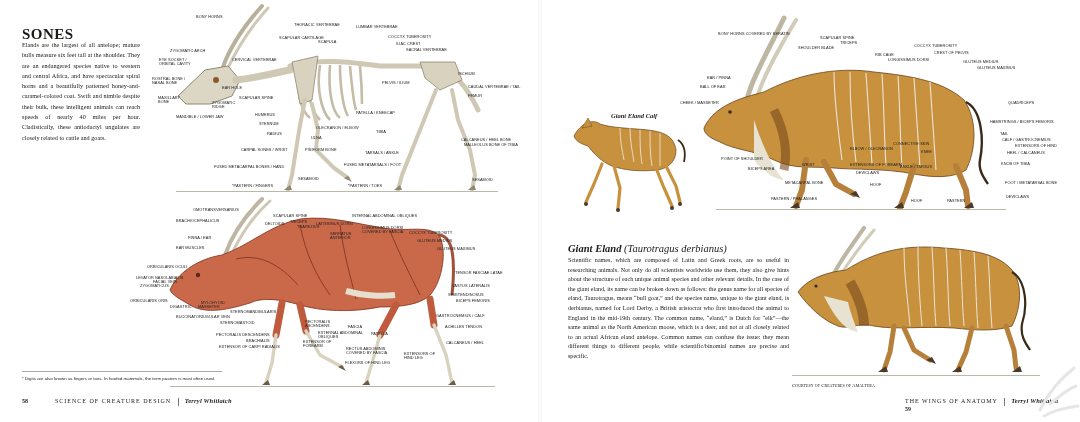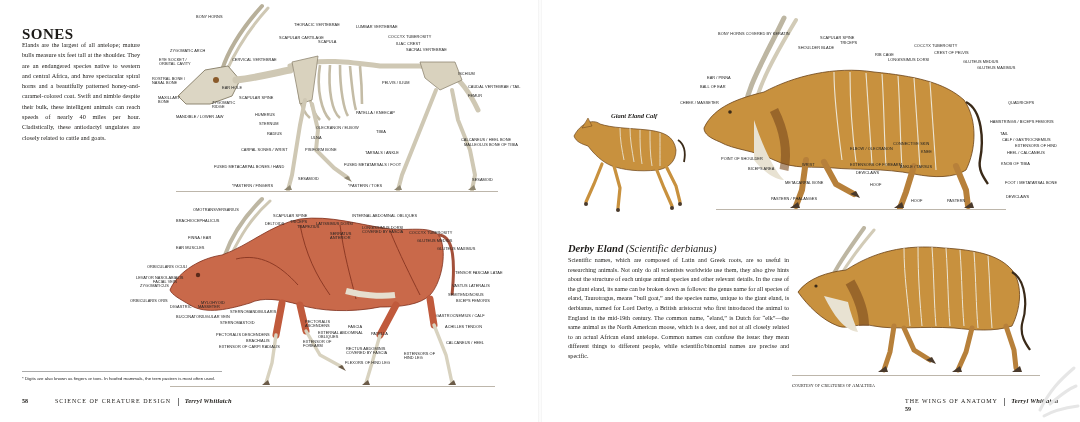--- a/index.html
+++ b/index.html
@@ -315,22 +315,22 @@
     <div class="lbl" style="left: 785px; top: 180px;">METACARPAL BONE</div>
     <div class="lbl" style="left: 870px; top: 182px;">HOOF</div>
     <div class="lbl" style="left: 1005px; top: 180px;">FOOT / METATARSAL BONE</div>
     <div class="lbl" style="left: 771px; top: 196px;">PASTERN / PHALANGES</div>
     <div class="lbl" style="left: 1006px; top: 194px;">DEWCLAWS</div>
     <div class="lbl" style="left: 911px; top: 198px;">HOOF</div>
     <div class="lbl" style="left: 947px; top: 198px;">PASTERN</div>
   </div>
 
 <div class="h2">
-  <b>Derby Eland</b>
-  <i>(Scientific derbianus)</i>
+  <b>Giant Eland</b>
+  <i>(Taurotragus derbianus)</i>
 </div>
 <div class="body2">Scientific names, which are composed of Latin and Greek roots, are so useful in researching animals. Not only do all scientists worldwide use them, they also give hints about the structure of each unique animal species and other relevant details. In the case of the giant eland, its name can be broken down as follows: the genus name for all species of eland, Taurotragus, means “bull goat,” and the species name, unique to the giant eland, is derbianus, named for Lord Derby, a British aristocrat who first introduced the animal to England in the mid-19th century. The common name, “eland,” is Dutch for “elk”—the same animal as the North American moose, which is a deer, and not at all closely related to an actual African eland antelope. Common names can confuse the issue: they mean different things to different people, while scientific/binomial names are precise and specific.</div>
 
 <svg width="240" height="150" style="left:794px;top:226px" viewBox="0 0 240 150">
   <path d="M30 70 C36 50 50 30 70 2" stroke="#bdb6a2" stroke-width="4" fill="none" stroke-linecap="round"></path>
   <path d="M36 70 C44 50 58 30 80 4" stroke="#d2cbb7" stroke-width="3" fill="none" stroke-linecap="round"></path>
   <path d="M4 66 C14 52 34 46 52 44 C80 26 110 18 150 22 C180 24 204 28 218 44 C230 60 226 84 218 100 C200 106 180 104 160 102 C130 100 100 104 80 100 C64 96 54 104 44 100 C28 94 14 80 4 66 Z" fill="#c8913e" stroke="#6b4318" stroke-width="0.8"></path>
   <path d="M30 70 C40 90 50 104 64 106 C60 96 56 86 54 76 Z" fill="#e8e2d2"></path>
   <path d="M56 56 C64 70 70 86 70 100" stroke="#7a4a1e" stroke-width="10" fill="none" opacity=".6"></path>
   <g stroke="#ece5d4" stroke-width="1" fill="none">

